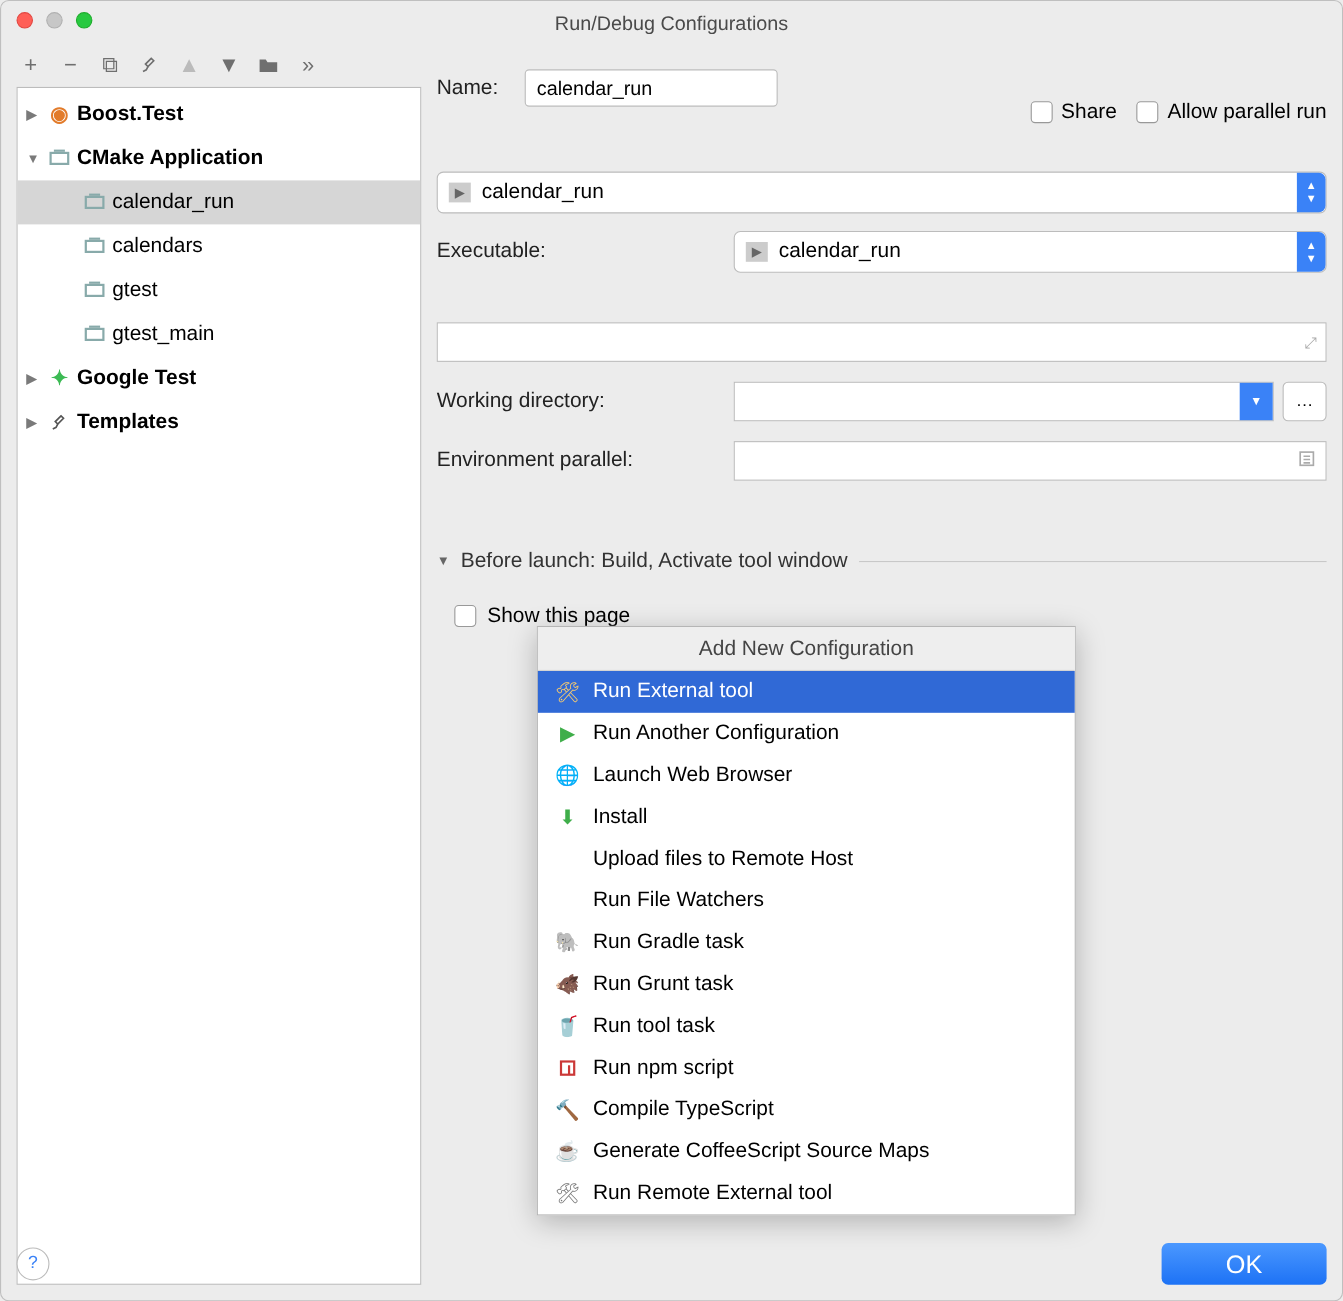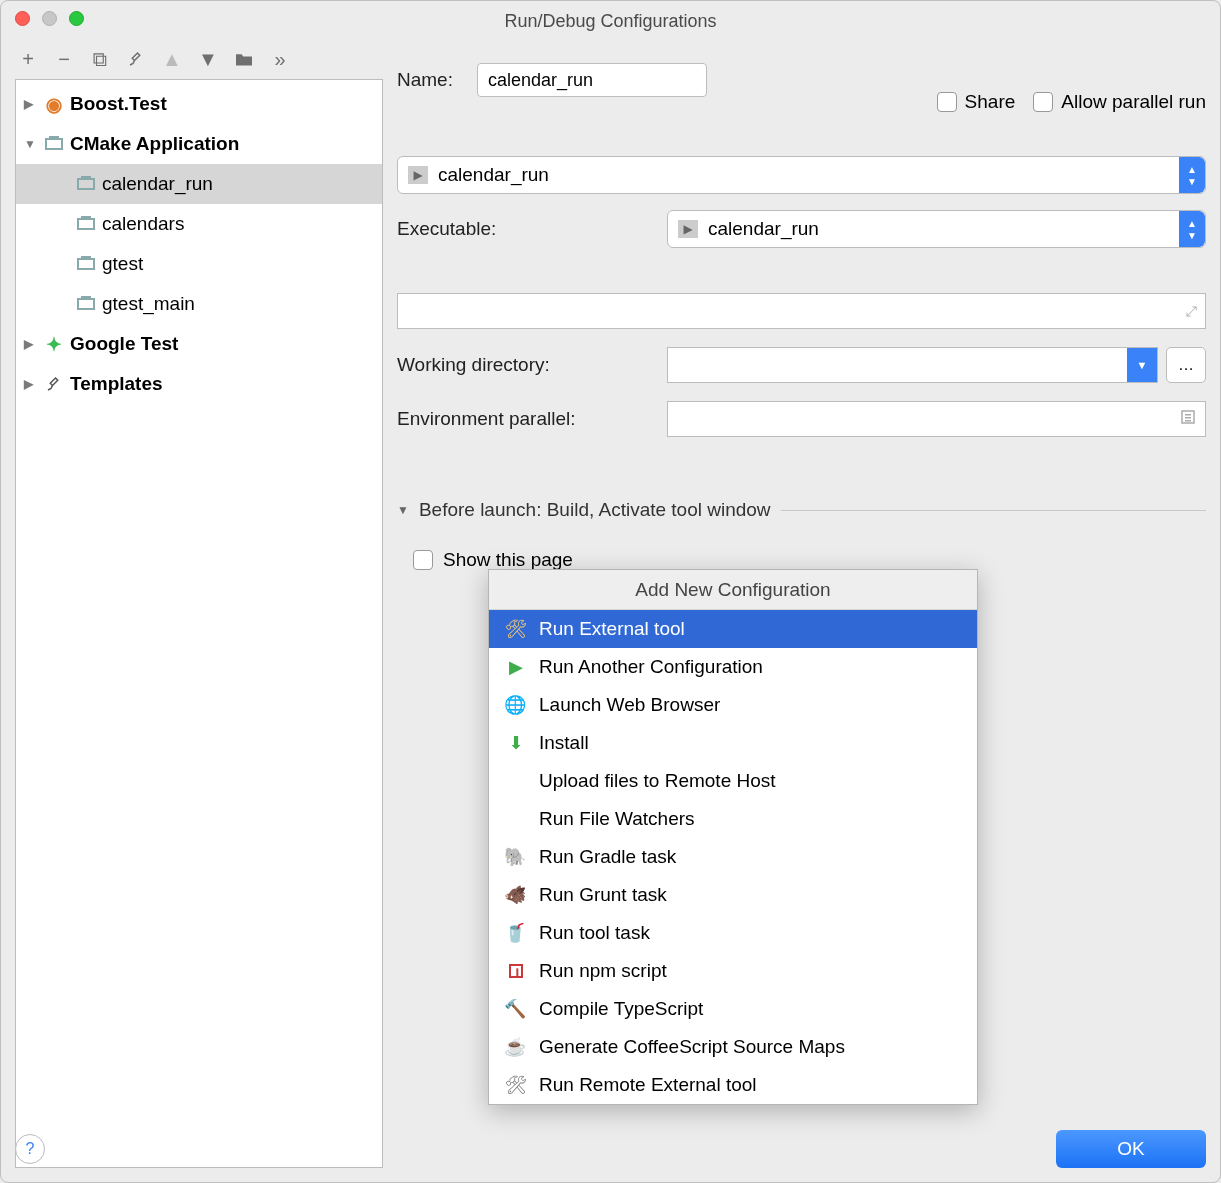--- a/index.html
+++ b/index.html
@@ -169,21 +169,21 @@
   .hammer { color:#3fae4a; font-size:18px; }
   .launch-toolbar {
     height:40px; border:1px solid #c8c8c8; border-top:none; display:flex; align-items:center; padding-left:10px; gap:10px;
   }
   .launch-toolbar .tb { color:#888; font-size:20px; cursor:pointer; }
   .show-row { display:flex; align-items:center; gap:10px; padding-left:16px; font-size:19px; margin-top:14px; }
   .footer {
     position:absolute; bottom:14px; left:14px; right:14px; display:flex; align-items:center; justify-content:space-between;
   }
   .help-btn { width:30px; height:30px; border:1px solid #bbb; border-radius:50%; display:flex; align-items:center; justify-content:center; color:#3a82f7; cursor:pointer; background:#fff; }
-  .ok-btn { width:150px; height:38px; background:linear-gradient(#4b98ff,#1d72f5); color:#fff; border:none; border-radius:6px; font-size:19px; cursor:pointer; }
+  .ok-btn { width:150px; height:38px; background:linear-gradient(#4b98ff,#1d72f5); color:#fff; border:none; border-radius:6px; font-size:23px; cursor:pointer; }
   
   .popup {
     position:absolute;
     left: 450px;
     top: 568px;
     width: 490px;
     background:#fff;
     border:1px solid #b5b5b5;
     box-shadow: 0 6px 24px rgba(0,0,0,.25);
     z-index: 100;

